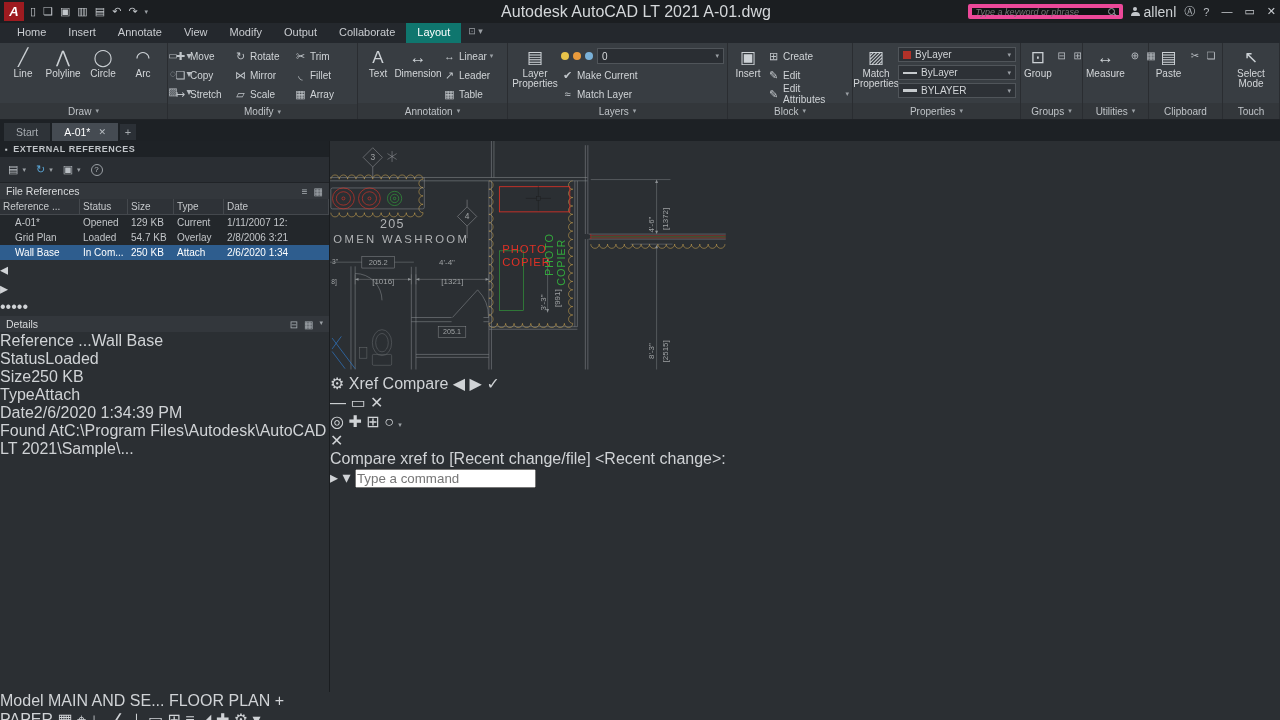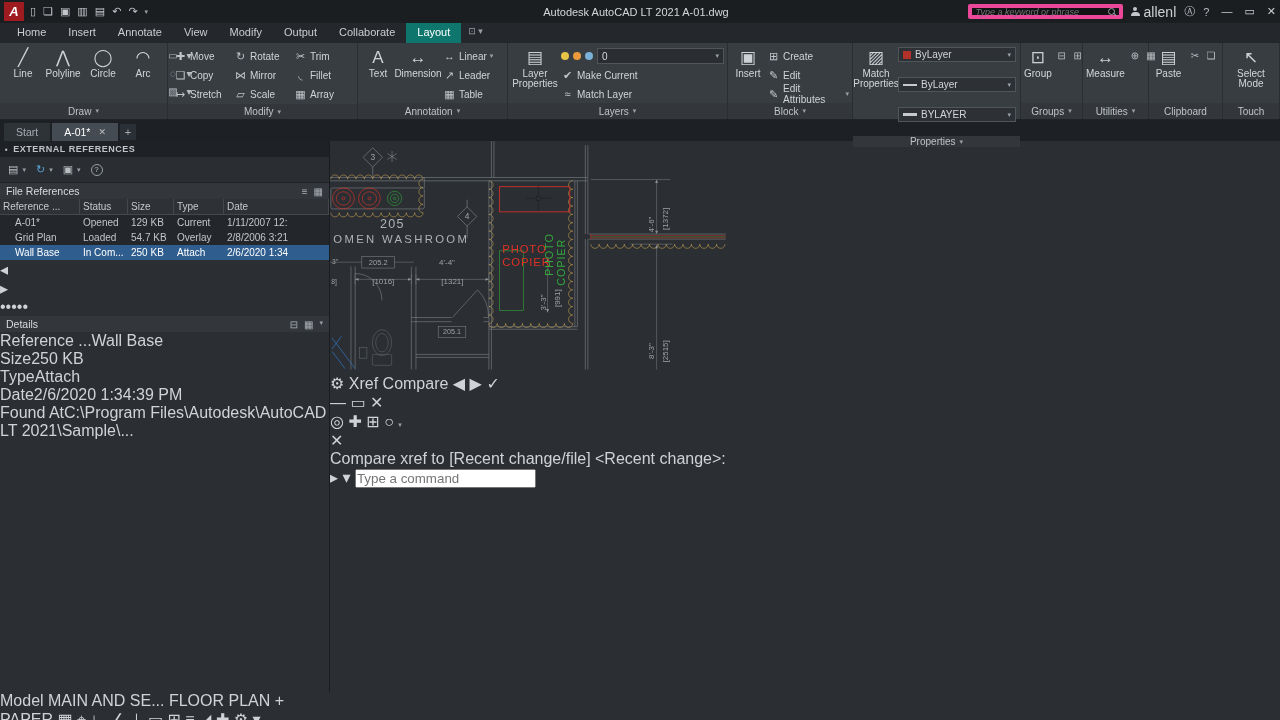--- a/index.html
+++ b/index.html
@@ -3,21 +3,21 @@
 <meta charset="utf-8">
 <style>
 *{box-sizing:border-box;margin:0;padding:0}
 html,body{width:1280px;height:720px;overflow:hidden}
 body{font-family:"Liberation Sans",sans-serif;background:#2b2f33;color:#d0d3d6;position:relative}
 
 .titlebar{height:23px;background:#1b1e21;display:flex;align-items:center;padding:0 4px;position:relative}
 .app-logo{width:20px;height:19px;background:#9e1b20;color:#fff;font-weight:bold;font-style:italic;font-size:13px;display:flex;align-items:center;justify-content:center;margin-right:6px}
 .qat{display:flex;gap:7px;align-items:center;font-size:11px;color:#c3c7cb}
 .qat span{cursor:default}
-.tb-title{position:absolute;left:0;right:8px;text-align:center;font-size:11px;color:#d4d7da;pointer-events:none}
+.tb-title{position:absolute;left:0;right:8px;text-align:center;font-size:16px;color:#d4d7da;pointer-events:none}
 .tb-right{margin-left:auto;display:flex;align-items:center;gap:8px;z-index:2}
 .searchbox{display:flex;align-items:center;gap:4px;background:#101214;border:4px solid #ec4899;border-radius:2px;height:15px;width:155px;padding:0 4px}
 .searchbox input{flex:1;border:0;background:transparent;outline:none;font:italic 9px "Liberation Sans",sans-serif;color:#8b9095}
 .mag{width:7px;height:7px;border:1px solid #9aa0a5;border-radius:50%;position:relative;flex:none}
 .mag::after{content:"";position:absolute;width:4px;height:1px;background:#9aa0a5;transform:rotate(45deg);right:-3px;bottom:-1px}
 .person{width:9px;height:9px;position:relative;flex:none}
 .person::before{content:"";position:absolute;left:2.5px;top:0;width:4px;height:4px;border-radius:50%;background:#c3c7cb}
 .person::after{content:"";position:absolute;left:0;bottom:0;width:9px;height:4px;border-radius:4px 4px 0 0;background:#c3c7cb}
 .user{display:flex;align-items:center;gap:4px;font-size:14px;color:#cdd1d4}
 .tb-ico{font-size:11px;color:#b9bec3}
@@ -39,21 +39,21 @@
 .blabel{font-size:10px;line-height:9.5px;text-align:center;color:#d3d6d9}
 .minis{display:grid;grid-template-columns:repeat(2,16px);grid-auto-rows:18px;align-content:start;padding-top:3px}
 .minis span{font-size:10px;color:#b9bec3;text-align:center;line-height:16px}
 .mgrid{display:grid;grid-template-columns:repeat(3,60px);grid-auto-rows:19px;align-content:start;padding-top:2px}
 .mitem{display:flex;align-items:center;gap:3px;font-size:10px;color:#d0d4d7;padding-left:3px;cursor:default}
 .micon{font-size:11px;color:#c0c5c9;width:13px;text-align:center;flex:none}
 .vcol{display:flex;flex-direction:column;justify-content:flex-start;gap:1px;padding-top:2px}
 .vitem{display:flex;align-items:center;gap:3px;font-size:10px;color:#d0d4d7;height:18px;cursor:default}
 .layerdd{display:flex;align-items:center;gap:3px;background:#2a2e33;border:1px solid #50555a;height:16px;padding:0 4px;font-size:10px;color:#d6d9db;flex:1}
 .bulb{width:8px;height:8px;border-radius:50%;display:inline-block;flex:none}
-.ddrow{display:flex;align-items:center;gap:4px;background:#2d3136;border:1px solid #50555a;height:15px;margin-bottom:14px;padding:0 4px;font-size:10px;color:#d2d5d8;width:118px}
+.ddrow{display:flex;align-items:center;gap:4px;background:#2d3136;border:1px solid #50555a;height:15px;margin-bottom:2px;padding:0 4px;font-size:10px;color:#d2d5d8;width:118px}
 .swatch{width:8px;height:8px;background:#b23229;flex:none}
 .lineswatch{width:14px;height:2px;background:#c6cacd;flex:none}
 
 .filetabs{height:21px;background:#1d2125;display:flex;align-items:flex-end;padding-left:4px;gap:2px}
 .ftab{font-size:10.5px;padding:3px 12px;background:#2e3338;color:#a6abb0;display:flex;align-items:center;gap:8px;cursor:default}
 .ftab.active{background:#454b52;color:#fff}
 .ftab .x{font-size:9px;color:#b9bec3}
 .ftab-plus{width:16px;height:16px;background:#2b3036;color:#a6abb0;font-size:11px;display:flex;align-items:center;justify-content:center;margin-bottom:1px}
 
 .main{display:flex;height:551px}
@@ -483,20 +483,21 @@
     <div class="sec-header">
       <span>Details</span>
       <span class="ico">
           <span>⊟</span>
           <span>▦</span>
           <span class="dd">▾</span>
         </span>
     </div>
     <div class="dgrid">
       <div class="drow"><span class="dl">Reference ...</span><span class="dv">Wall Base</span></div>
+      <div class="drow"><span class="dl">Status</span><span class="dv">Loaded</span></div>
       <div class="drow"><span class="dl">Size</span><span class="dv">250 KB</span></div>
       <div class="drow"><span class="dl">Type</span><span class="dv">Attach</span></div>
       <div class="drow"><span class="dl">Date</span><span class="dv">2/6/2020 1:34:39 PM</span></div>
       <div class="drow"><span class="dl">Found At</span><span class="dv">C:\Program Files\Autodesk\AutoCAD LT 2021\Sample\...</span></div>
     </div>
     <div class="details-empty"></div>
   </aside>
 
   <div class="drawarea">
     <svg viewBox="0 0 944 545">

